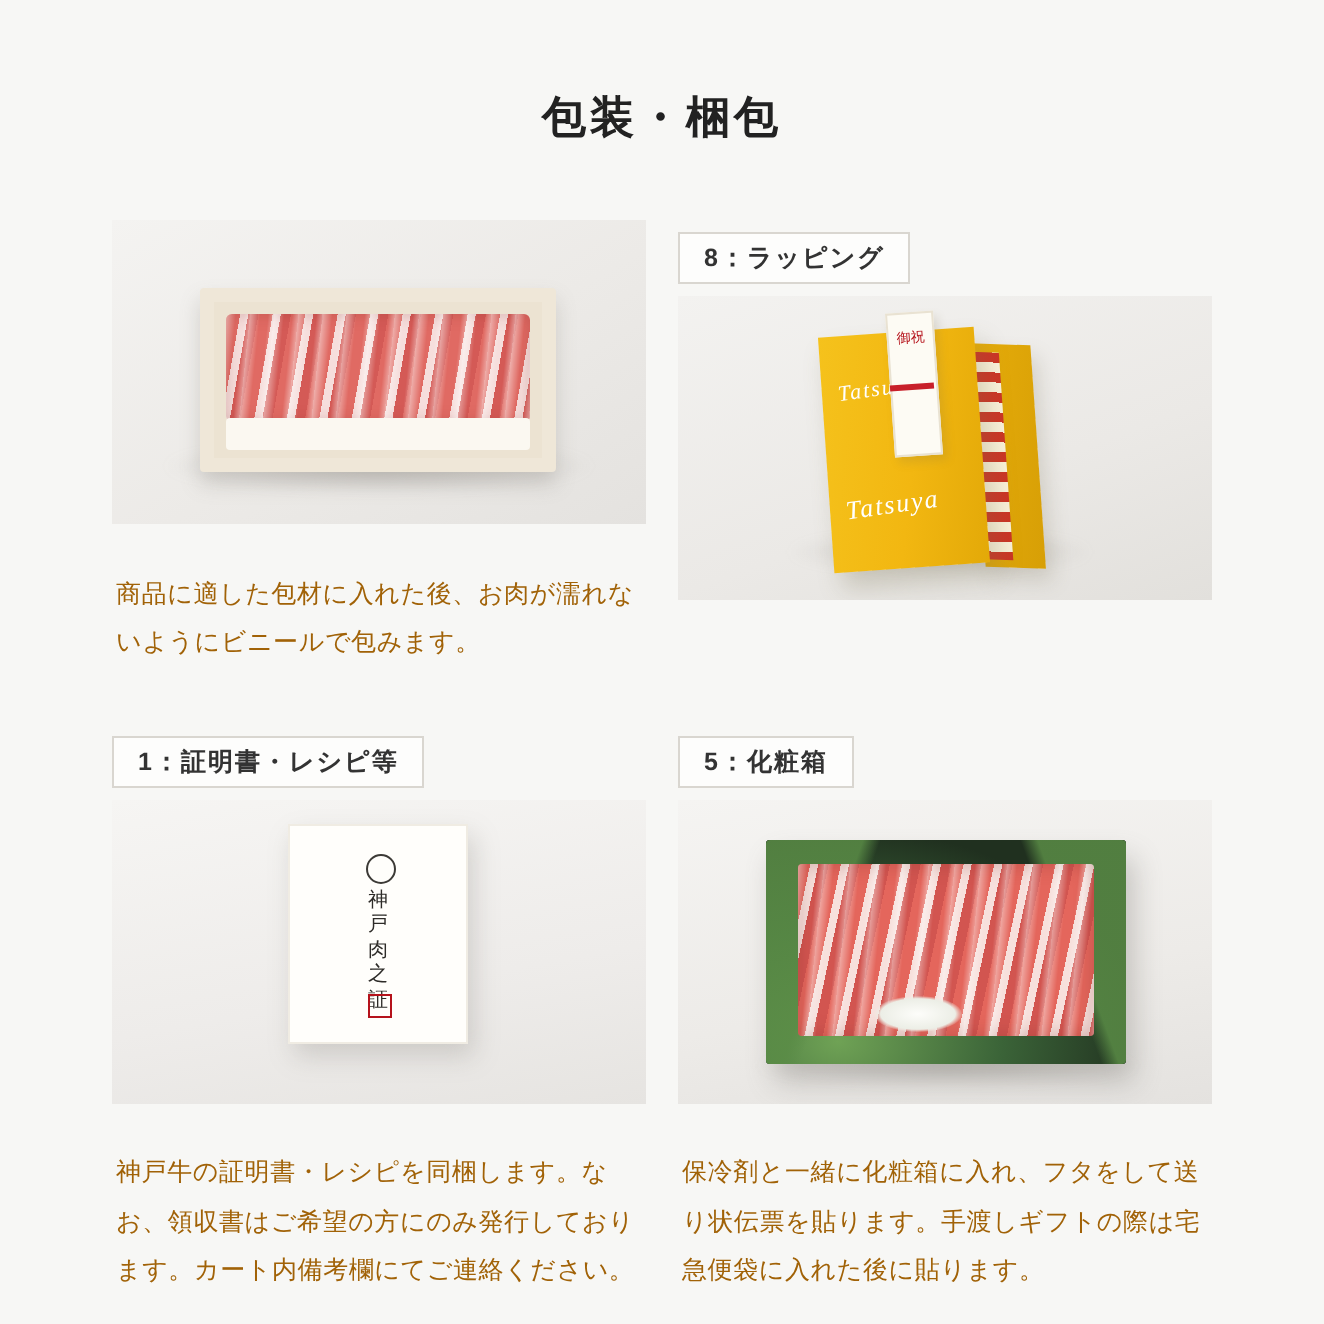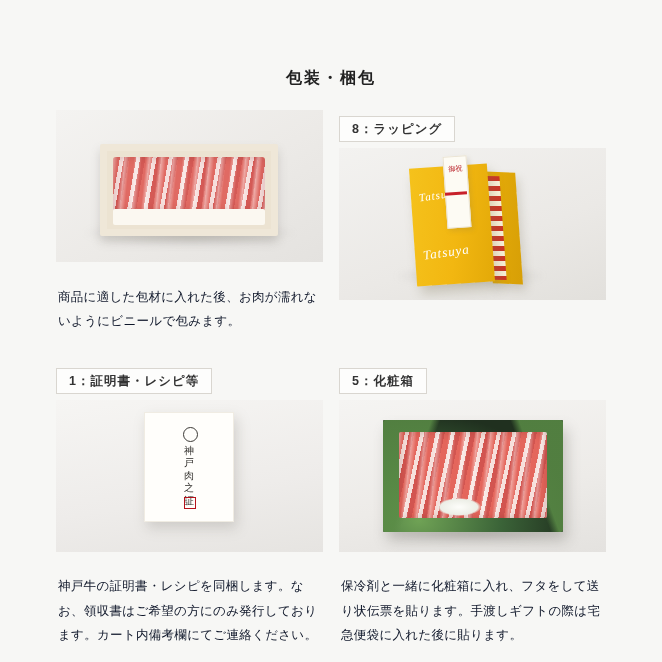--- a/index.html
+++ b/index.html
@@ -15,25 +15,25 @@
     overflow: hidden;
   }
   .page {
     position: relative;
     width: 662px;
     height: 662px;
     box-sizing: border-box;
   }
   .page-title {
     text-align: center;
-    font-size: 16px;
+    font-size: 22px;
     font-weight: 700;
     letter-spacing: 2px;
     margin: 0;
-    padding-top: 68px;
+    padding-top: 44px;
     color: #222;
   }
   .grid {
     position: absolute;
     left: 56px;
     top: 110px;
     width: 550px;
     display: flex;
     flex-wrap: wrap;
     column-gap: 16px;
@@ -62,21 +62,21 @@
   .photo {
     width: 267px;
     height: 152px;
     position: relative;
     overflow: hidden;
     background: #efeeec;
   }
   .caption {
     font-size: 12.5px;
     line-height: 1.95;
-    color: #0f172a;
+    color: #a16207;
     padding: 10px 2px 16px 2px;
     letter-spacing: 0.3px;
   }
 
   
   .bg-soft {
     position: absolute;
     inset: 0;
     background: linear-gradient(150deg,#f4f3f1 0%, #eceae7 55%, #e4e2df 100%);
   }

